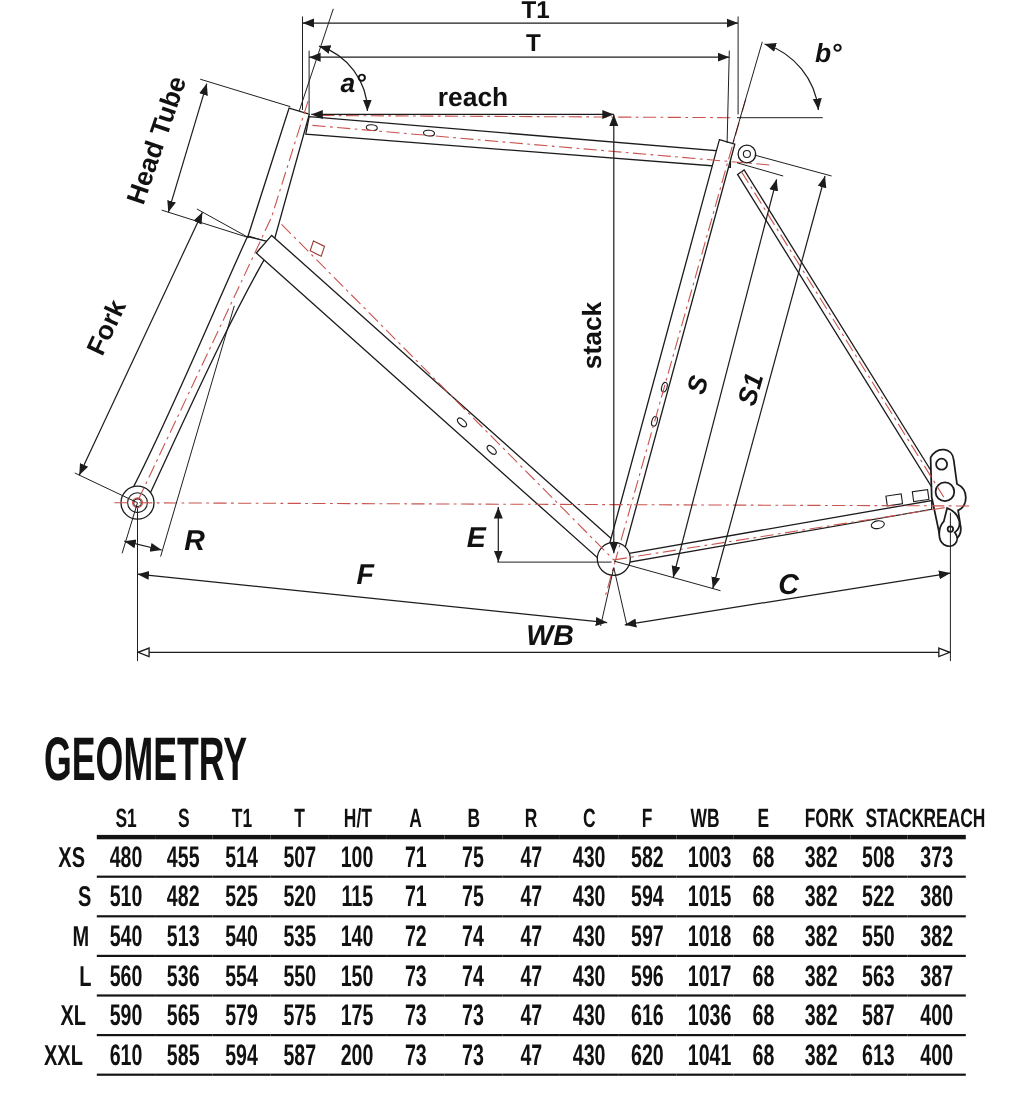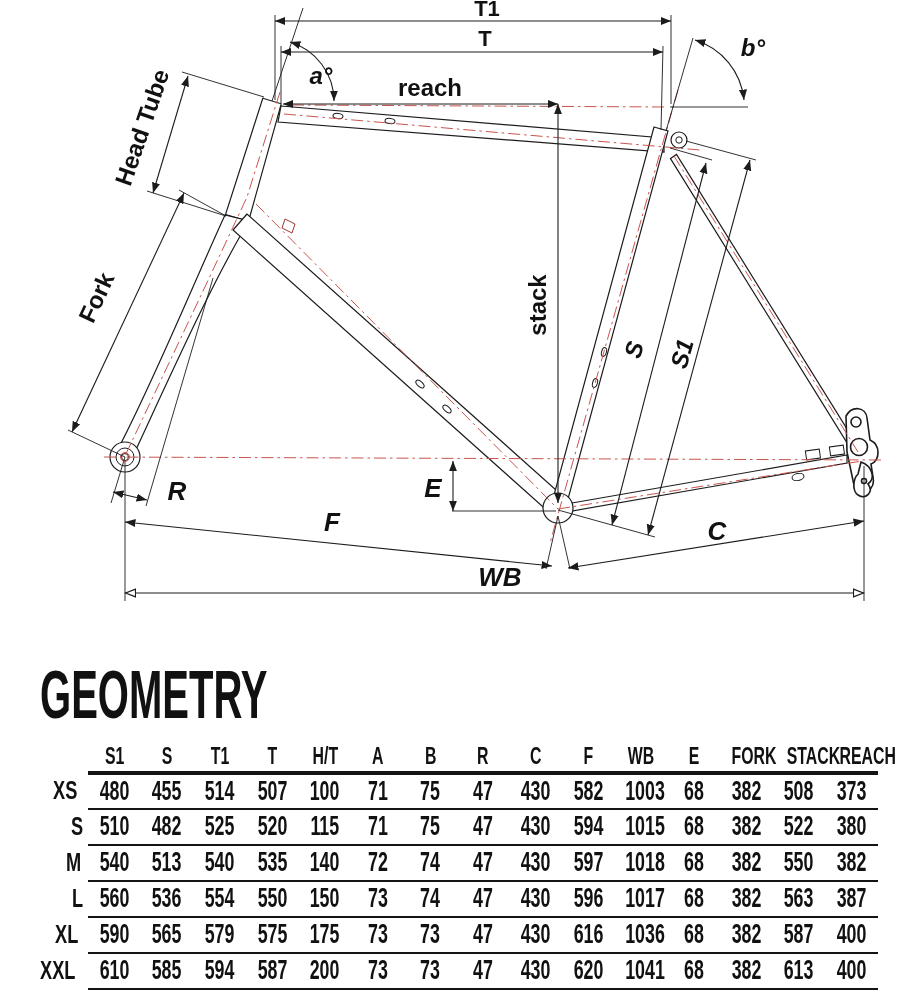--- a/index.html
+++ b/index.html
@@ -14,21 +14,21 @@
   .dim  { fill:none; stroke:#1c1c1c; stroke-width:1.1; }
   .ext  { fill:none; stroke:#1c1c1c; stroke-width:0.9; }
   .cl   { fill:none; stroke:#c9544f; stroke-width:1; stroke-dasharray:12 4 2.5 4; }
   .lbl   { font:700 24px "Liberation Sans", sans-serif; fill:#111; }
   .lbl-s { font:700 22px "Liberation Sans", sans-serif; fill:#111; }
   .lbl-i { font:italic 700 26px "Liberation Sans", sans-serif; fill:#111; }
   .lbl-ai{ font:italic 700 24px "Liberation Sans", sans-serif; fill:#111; }
   .mid { text-anchor:middle; }
 
   
-  .geo-title { margin:20px 0 0 40px; font-size:69px; font-weight:700; color:#111; line-height:0.88; letter-spacing:0; }
+  .geo-title { margin:20px 0 0 40px; font-size:56px; font-weight:700; color:#111; line-height:0.88; letter-spacing:0; }
   .geo-title .cond-t { display:inline-block; transform:scaleX(0.58); transform-origin:left center; white-space:nowrap; }
 
   table.geo { border-collapse:collapse; table-layout:fixed; width:838px; margin:16px 0 0 40px; }
   table.geo th, table.geo td { padding:0; text-align:center; vertical-align:middle; white-space:nowrap; overflow:visible; }
   table.geo thead tr { height:31px; }
   table.geo tbody tr { height:36px; }
   table.geo thead th { border-bottom:4px solid #141414; }
   table.geo thead th.size-col { border-bottom:none; width:48px; }
   table.geo tbody td { border-bottom:2.5px solid #141414; }
   table.geo tbody th.size-cell { border-bottom:none; text-align:right; }

